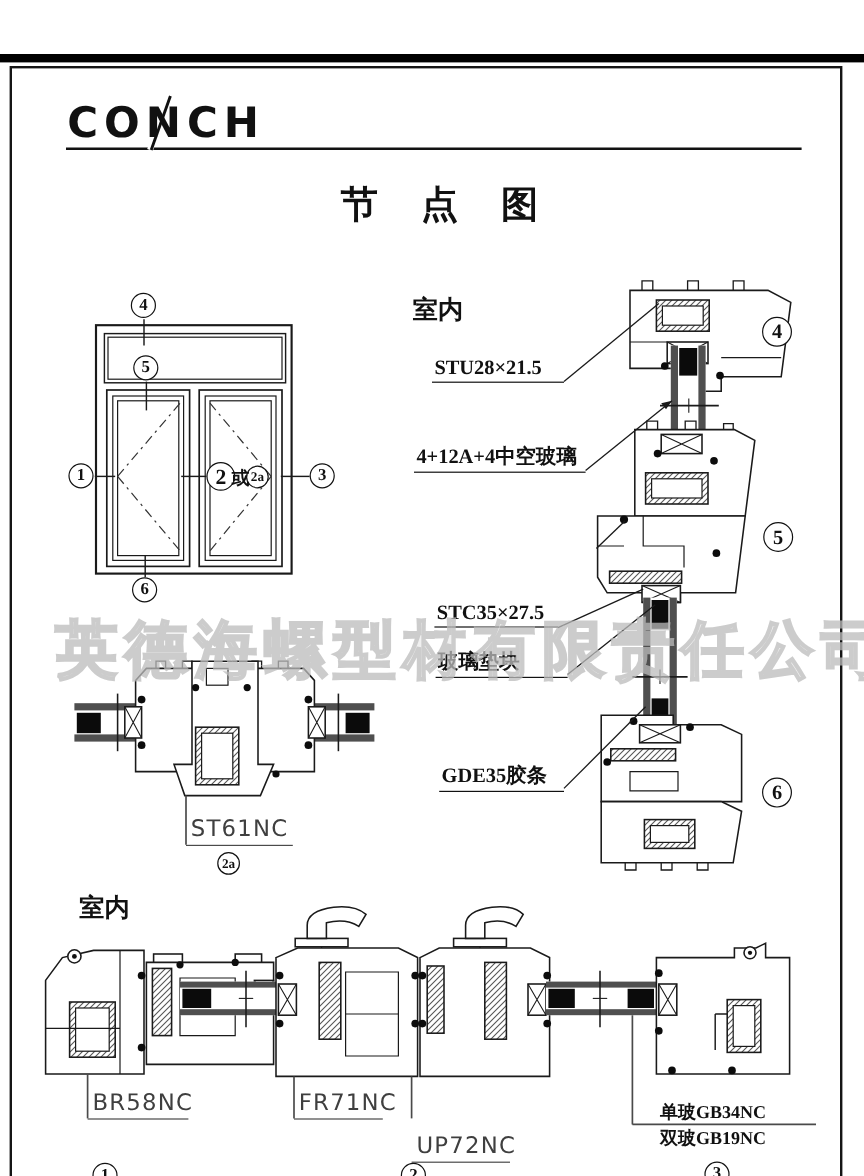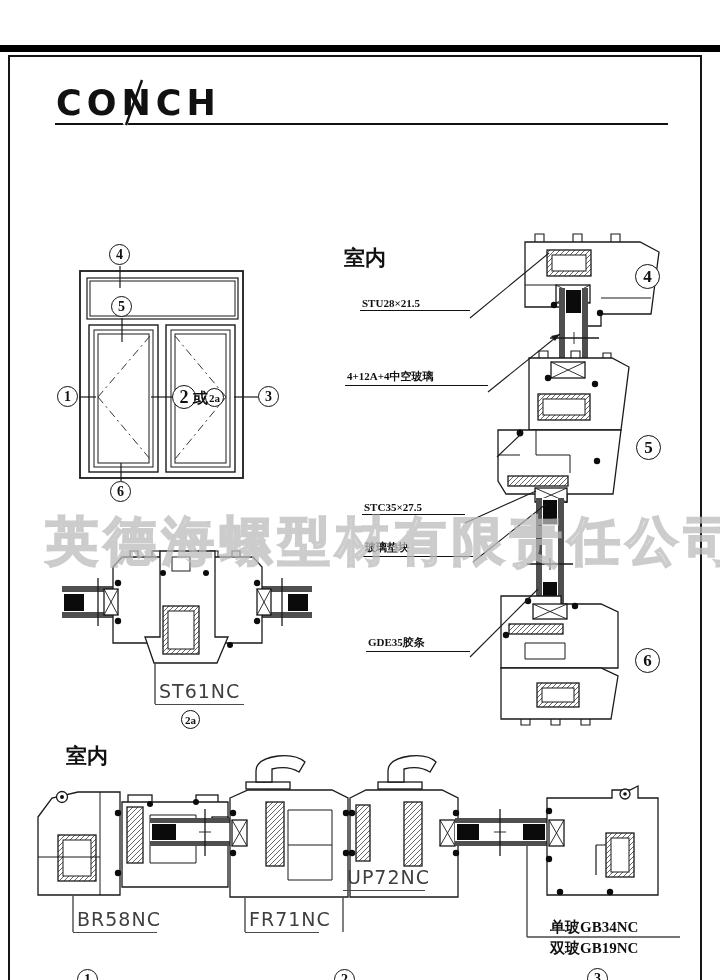--- a/index.html
+++ b/index.html
@@ -7,21 +7,21 @@
         font-family:"Liberation Sans",sans-serif;color:#111;margin-top:45px;}
   .bar{position:absolute;left:0;width:720px;background:#000;}
   #border-frame{position:absolute;left:8px;top:10px;width:694px;height:953px;
         border:2px solid #151515;box-sizing:border-box;}
   #linework{position:absolute;left:0;top:0;z-index:1;}
   .txt{position:absolute;white-space:nowrap;z-index:10;}
   .brand{font-weight:900;font-size:35px;letter-spacing:5px;font-family:"DejaVu Sans",sans-serif;}
   .series{font-weight:700;font-size:26px;font-family:"Liberation Serif",serif;}
   .pagetitle{font-weight:700;font-size:31px;letter-spacing:14px;font-family:"Liberation Serif",serif;}
   .room{font-weight:700;font-size:21px;font-family:"Liberation Serif",serif;}
-  .callout{font-weight:700;font-size:11px;font-family:"Liberation Serif",serif;
+  .callout{font-weight:700;font-size:17px;font-family:"Liberation Serif",serif;
         border-bottom:1.8px solid #111;padding:0 2px 1px 2px;}
   .code{font-family:"DejaVu Sans",sans-serif;font-size:19px;color:#3f3f3f;letter-spacing:1px;
         border-bottom:1.6px solid #4a4a4a;padding:0 4px 2px 4px;}
   .gb{font-weight:700;font-size:15px;font-family:"Liberation Serif",serif;}
   .marker{position:absolute;z-index:9;background:#fff;border:1.7px solid #111;border-radius:50%;
         display:flex;align-items:center;justify-content:center;
         font-family:"Liberation Serif",serif;font-weight:700;box-sizing:border-box;}
   .m21{width:21px;height:21px;font-size:14px;}
   .m24{width:24px;height:24px;font-size:18px;}
   .m19{width:19px;height:19px;font-size:11px;}
@@ -268,20 +268,21 @@
 
     <g stroke="#4a4a4a" stroke-width="1.4" fill="none">
       <path d="M73,850 V887"></path>
       <path d="M245,852 V887"></path>
       <path d="M343,852 V887"></path>
       <path d="M527,801 V892 M527,892 H680"></path>
     </g>
   </svg>
 
   <div class="txt brand" style="left:56px;top:38px;">CONCH</div>
+  <div class="txt pagetitle" style="left:284px;top:105px;">节 点 图</div>
 
   <div class="marker m21" style="left:109px;top:199px;">
       <span>4</span>
     </div>
   <div class="marker m21" style="left:111px;top:251px;">
       <span>5</span>
     </div>
   <div class="marker m21" style="left:57px;top:341px;">
       <span>1</span>
     </div>
@@ -316,21 +317,21 @@
     </div>
 
   <div class="txt code" style="left:155px;top:635px;">ST61NC</div>
   <div class="marker m19" style="left:181px;top:665px;">
       <span>2a</span>
     </div>
 
   <div class="txt room" style="left:66px;top:697px;">室内</div>
   <div class="txt code" style="left:73px;top:863px;width:76px;">BR58NC</div>
   <div class="txt code" style="left:245px;top:863px;width:66px;">FR71NC</div>
-  <div class="txt code" style="left:343px;top:821px;width:74px;">UP72NC</div>
+  <div class="txt code" style="left:343px;top:899px;width:74px;">UP72NC</div>
   <div class="txt gb" style="left:550px;top:873px;">单玻GB34NC</div>
   <div class="txt gb" style="left:550px;top:894px;">双玻GB19NC</div>
   <div class="marker m21" style="left:77px;top:924px;">
       <span>1</span>
     </div>
   <div class="marker m21" style="left:334px;top:924px;">
       <span>2</span>
     </div>
   <div class="marker m21" style="left:587px;top:923px;">
       <span>3</span>

